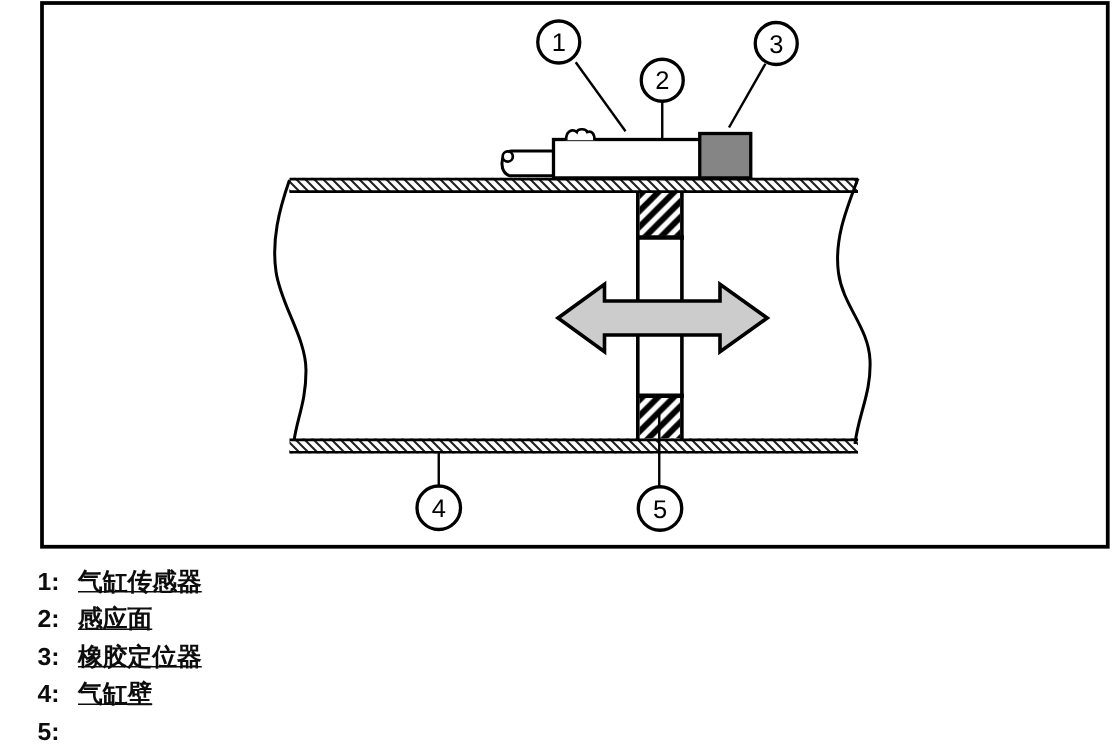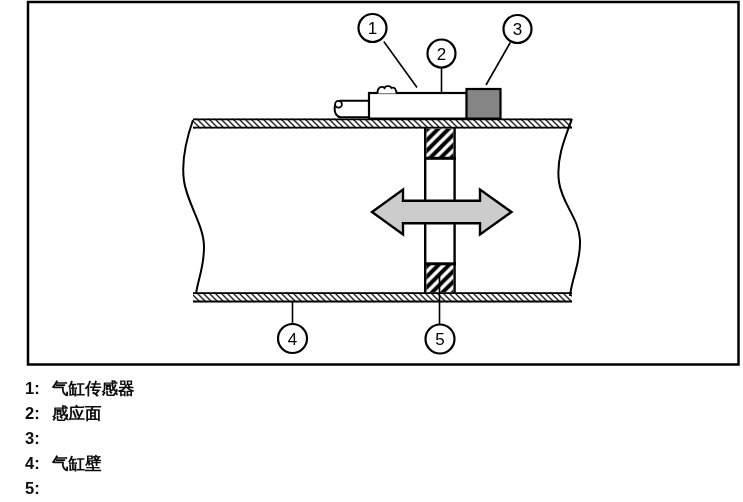--- a/index.html
+++ b/index.html
@@ -23,21 +23,21 @@
     top: 376px;
     color: #0d0d0d;
     font-family: "Liberation Sans", sans-serif;
     font-weight: 700;
     font-size: 16.5px;
     line-height: 25px;
     white-space: nowrap;
   }
   .legend-row { display: flex; }
   .legend-num { display: inline-block; width: 27px; }
-  .legend-label { display: inline-block; }
+  .legend-label { display: inline-block; text-decoration: underline; }
 </style>
 </head>
 <body>
 
 <div class="page">
 
   <svg class="diagram-svg" width="743" height="502" viewBox="0 0 743 502">
     <defs>
       <pattern id="wallHatch" width="6" height="6" patternUnits="userSpaceOnUse">
         <path d="M-1,5 L1,7 M-1,-1 L7,7 M5,-1 L7,1" stroke="#222222" stroke-width="1.4" fill="none"></path>
@@ -115,20 +115,21 @@
     <div class="legend-row">
       <span class="legend-num">1:</span>
       <span class="legend-label">气缸传感器</span>
     </div>
     <div class="legend-row">
       <span class="legend-num">2:</span>
       <span class="legend-label">感应面</span>
     </div>
     <div class="legend-row">
       <span class="legend-num">3:</span>
+      <span class="legend-label">橡胶定位器</span>
     </div>
     <div class="legend-row">
       <span class="legend-num">4:</span>
       <span class="legend-label">气缸壁</span>
     </div>
     <div class="legend-row">
       <span class="legend-num">5:</span>
     </div>
   </div>
 

